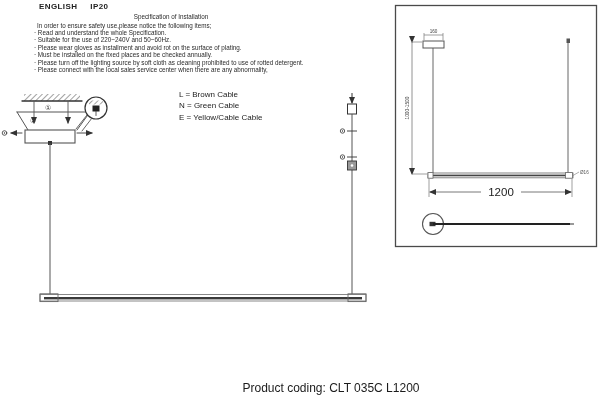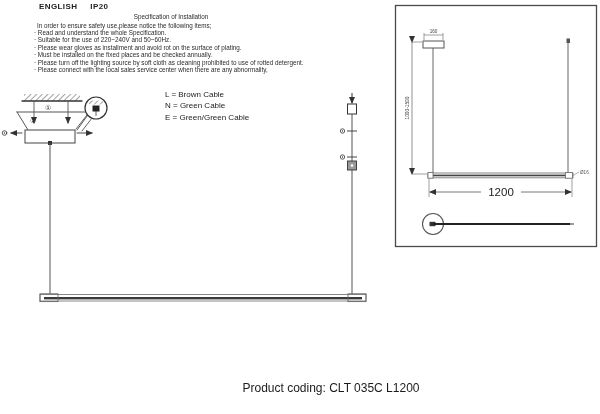--- a/index.html
+++ b/index.html
@@ -6,21 +6,21 @@
   .canvas{
     position:relative;width:600px;height:414px;background:#fff;overflow:hidden;
     font-family:"Liberation Sans", sans-serif;color:#222;
   }
   .abs{position:absolute;padding-left:31px;}
   .hdr{left:8px;top:2px;font-size:8px;font-weight:700;letter-spacing:.4px;color:#1d1d1d;}
   .hdr .ip{margin-left:13px;}
   .spec-title{left:40px;top:13px;width:200px;text-align:center;font-size:6.3px;color:#2a2a2a;}
   .spec-intro{left:6px;top:21.5px;font-size:6.3px;color:#2a2a2a;white-space:nowrap;}
   .spec-items{left:3px;top:28.5px;font-size:6.3px;color:#2a2a2a;line-height:7.5px;white-space:nowrap;}
-  .wiring{left:134px;top:89px;font-size:8px;color:#1c1c1c;line-height:11.4px;white-space:nowrap;}
+  .wiring{left:148px;top:89px;font-size:8px;color:#1c1c1c;line-height:11.4px;white-space:nowrap;}
   .footer{left:0;top:381px;width:600px;text-align:center;font-size:12px;color:#1b1b1b;}
   svg{position:absolute;left:0;top:0;}
   svg text{font-family:"Liberation Sans", sans-serif;}
 </style>
 </head>
 <body>
 
 <div class="canvas">
 
   <div class="abs hdr">
@@ -34,21 +34,21 @@
     <div>· Suitable for the use of 220~240V and 50~60Hz.</div>
     <div>· Please wear gloves as installment and avoid rot on the surface of plating.</div>
     <div>· Must be installed on the fixed places and be checked annually.</div>
     <div>· Please turn off the lighting source by soft cloth as cleaning prohibited to use of rotted detergent.</div>
     <div>· Please connect with the local sales service center when there are any abnormality,</div>
   </div>
 
   <div class="abs wiring">
     <div>L = Brown Cable</div>
     <div>N = Green Cable</div>
-    <div>E = Green/Green Cable</div>
+    <div>E = Yellow/Cable Cable</div>
   </div>
 
   <svg width="600" height="414" viewBox="0 0 600 414">
     <defs>
       <pattern id="hatch" width="4" height="4" patternUnits="userSpaceOnUse" patternTransform="rotate(45)">
         <rect width="4" height="4" fill="#fff"></rect>
         <line x1="0" y1="0" x2="0" y2="4" stroke="#555" stroke-width="1.1"></line>
       </pattern>
       <marker id="arr" markerWidth="7" markerHeight="6" refX="6" refY="3" orient="auto" markerUnits="userSpaceOnUse">
         <path d="M0,0 L7,3 L0,6 Z" fill="#333"></path>

